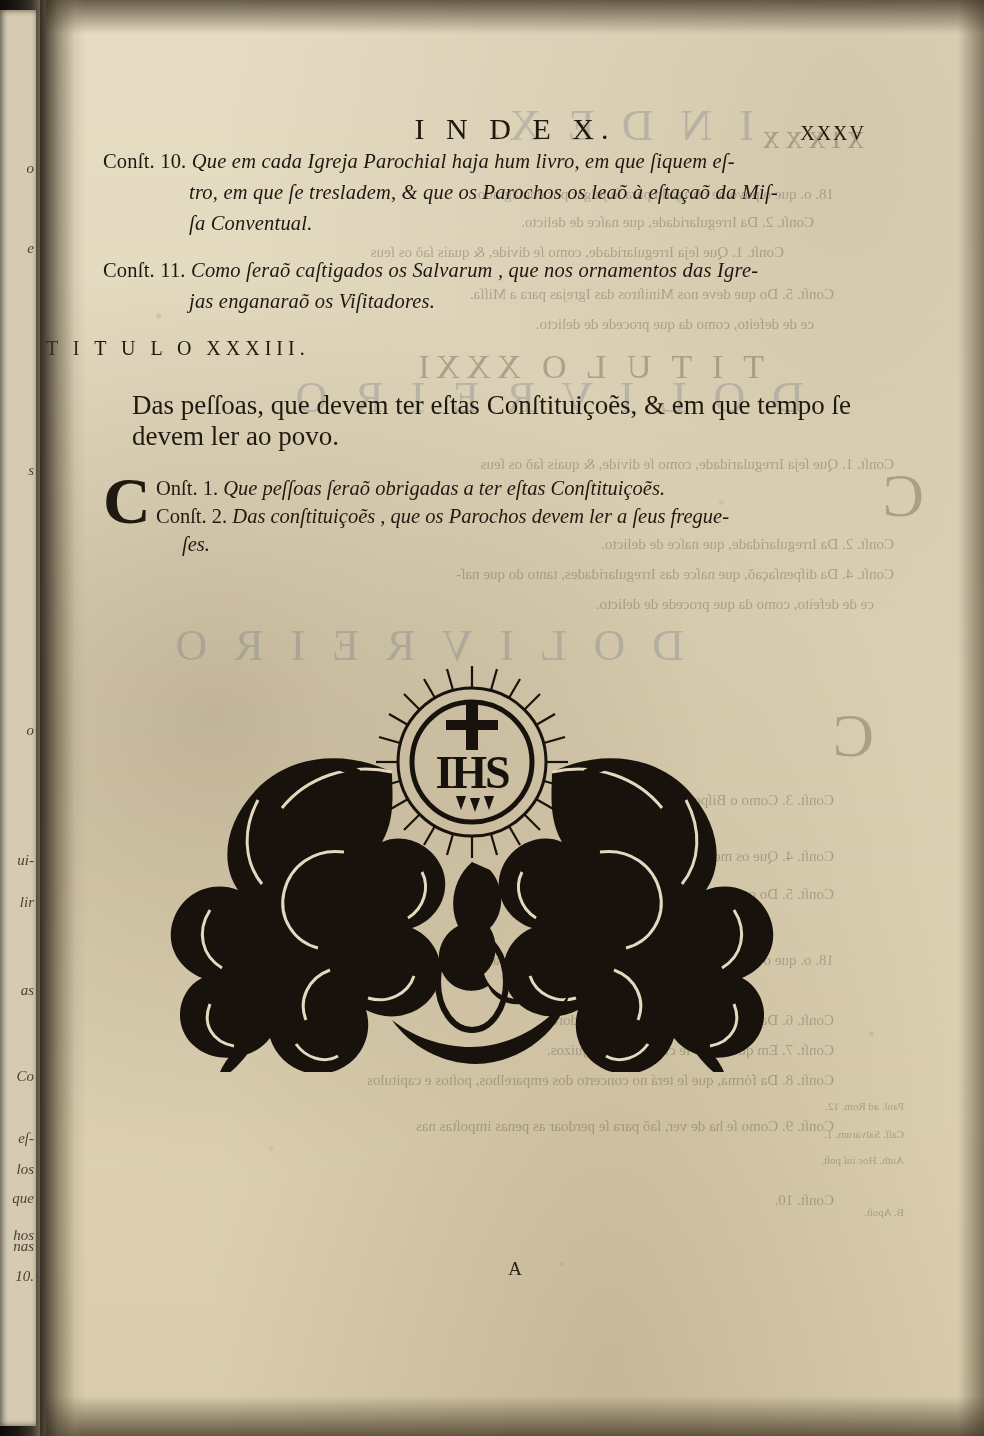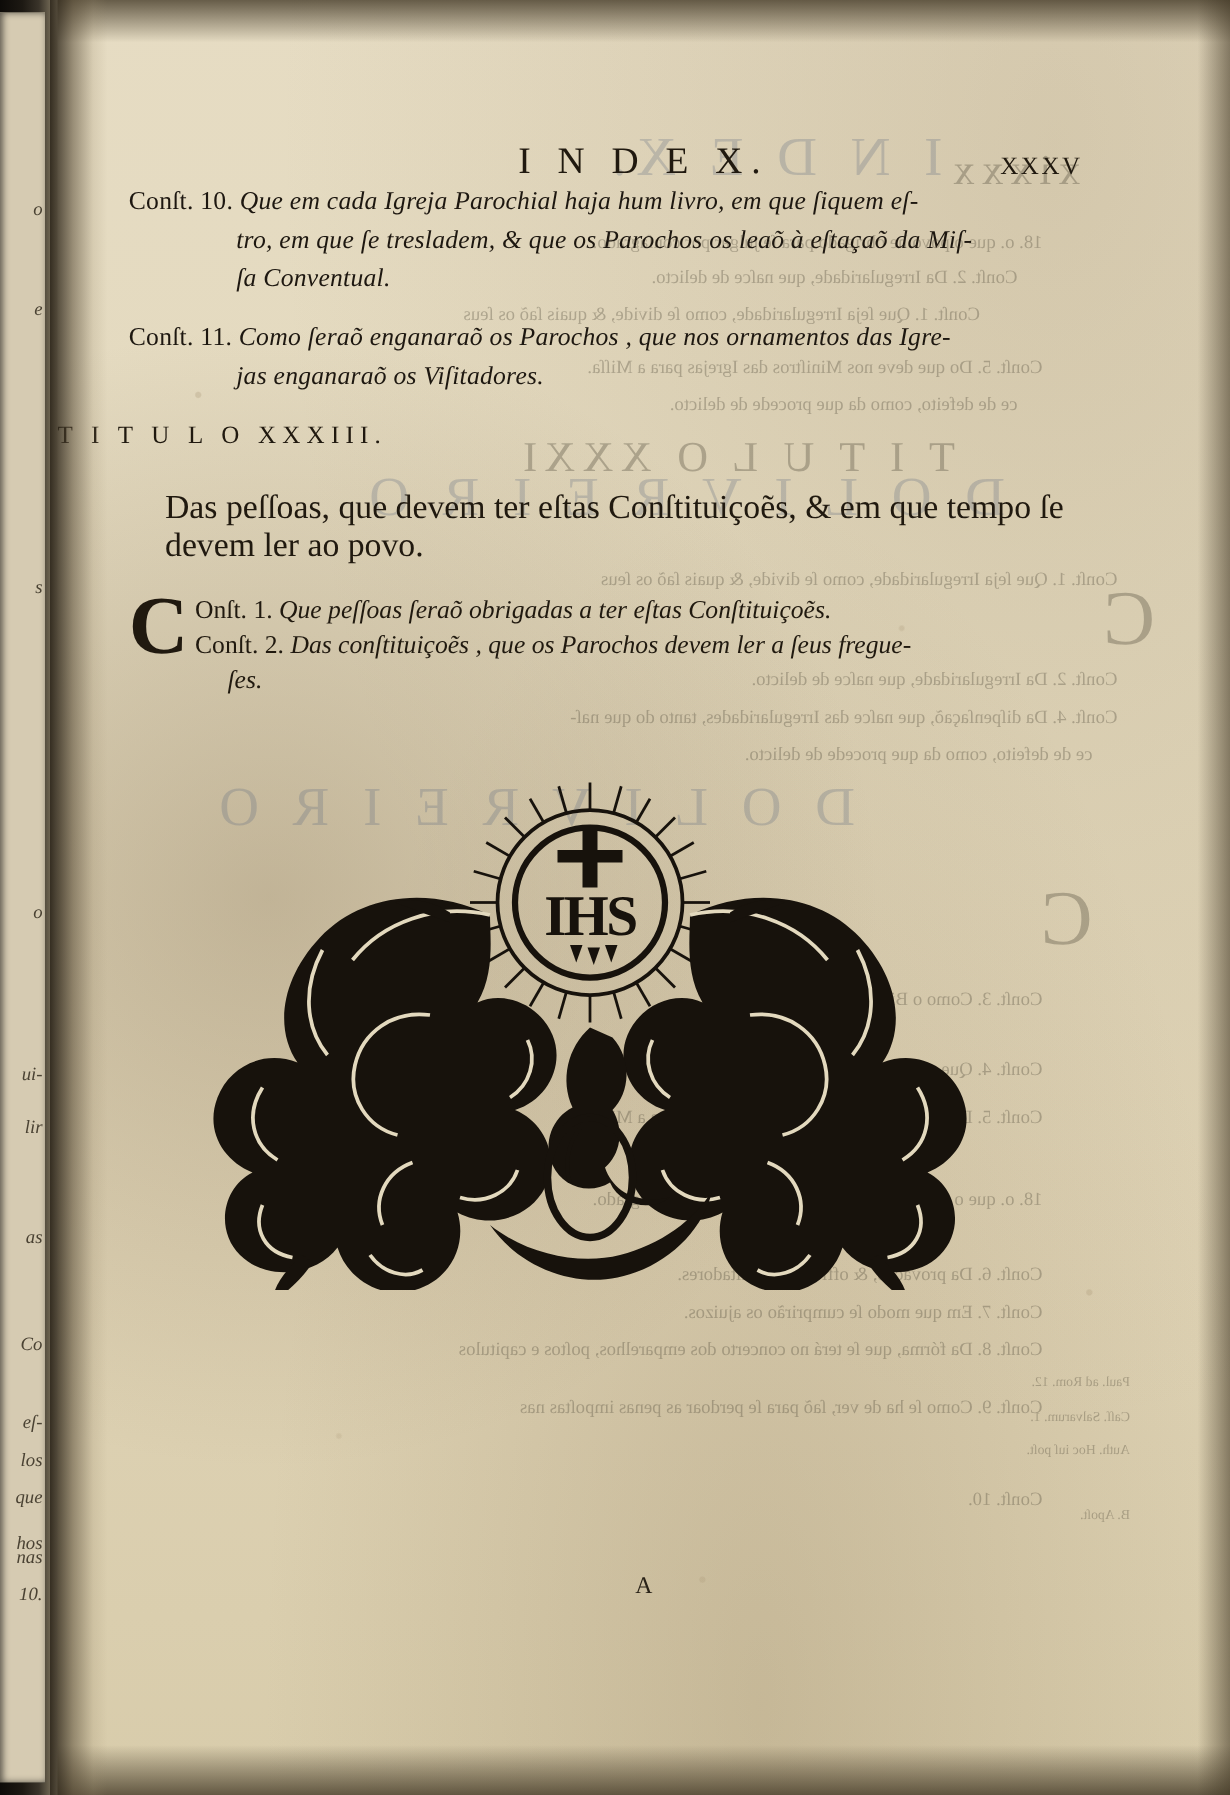--- a/index.html
+++ b/index.html
@@ -184,21 +184,21 @@
     font-size: 20.5px;
     line-height: 28px;
   }
   .const-list .row { display: block; }
   .const-list .rom { font-style: normal; }
   .const-list .cont { display:block; padding-left: 26px; }
 
   
   .ornament {
     position: absolute;
-    left: 92px; top: 612px;
+    left: 92px; top: 652px;
     width: 760px; height: 420px;
     z-index: 4;
     text-decoration: underline;
   }
   .ornament svg { display:block; width:100%; height:100%; }
 
   .signature {
     position: absolute;
     left: 0; top: 1258px; width: 938px;
     text-align: center;
@@ -256,21 +256,21 @@
       <span class="rom">Conſt.</span>
       <span class="rom">10.</span>
       <span>Que em cada Igreja Parochial haja hum livro, em que ſiquem eſ-</span>
       <span class="l3">tro, em que ſe tresladem, &amp; que os Parochos os leaõ à eſtaçaõ da Miſ-</span>
       <span class="l4">ſa Conventual.</span>
     </div>
 
     <div class="entry" id="e11">
       <span class="rom">Conſt.</span>
       <span class="rom">11.</span>
-      <span>Como ſeraõ enganaraõ os Parochos , que nos ornamentos das Igre-</span>
+      <span>Como ſeraõ caſtigados os Salvarum , que nos ornamentos das Igre-</span>
       <span class="l2">jas enganaraõ os Viſitadores.</span>
     </div>
 
     <div class="titulo">T I T U L O   XXXIII.</div>
 
     <div class="subtitle">
       <span>Das peſſoas, que devem ter eſtas Conſtituiçoẽs, &amp; em que tempo ſe</span>
       <span>devem ler ao povo.</span>
     </div>
 

